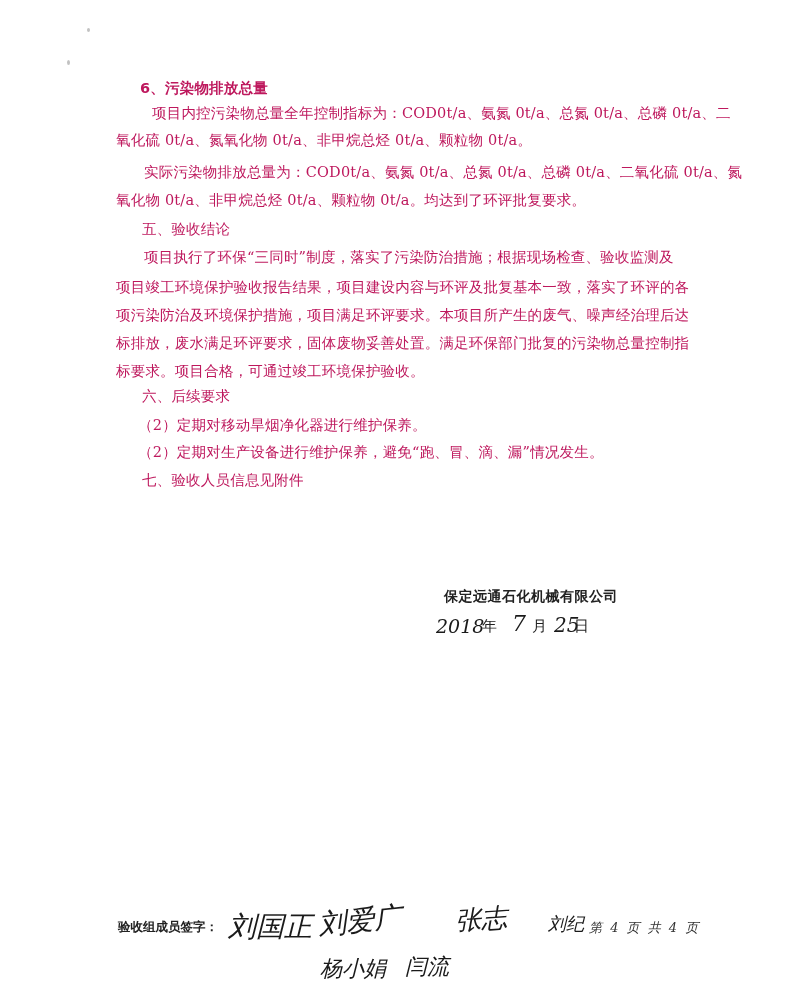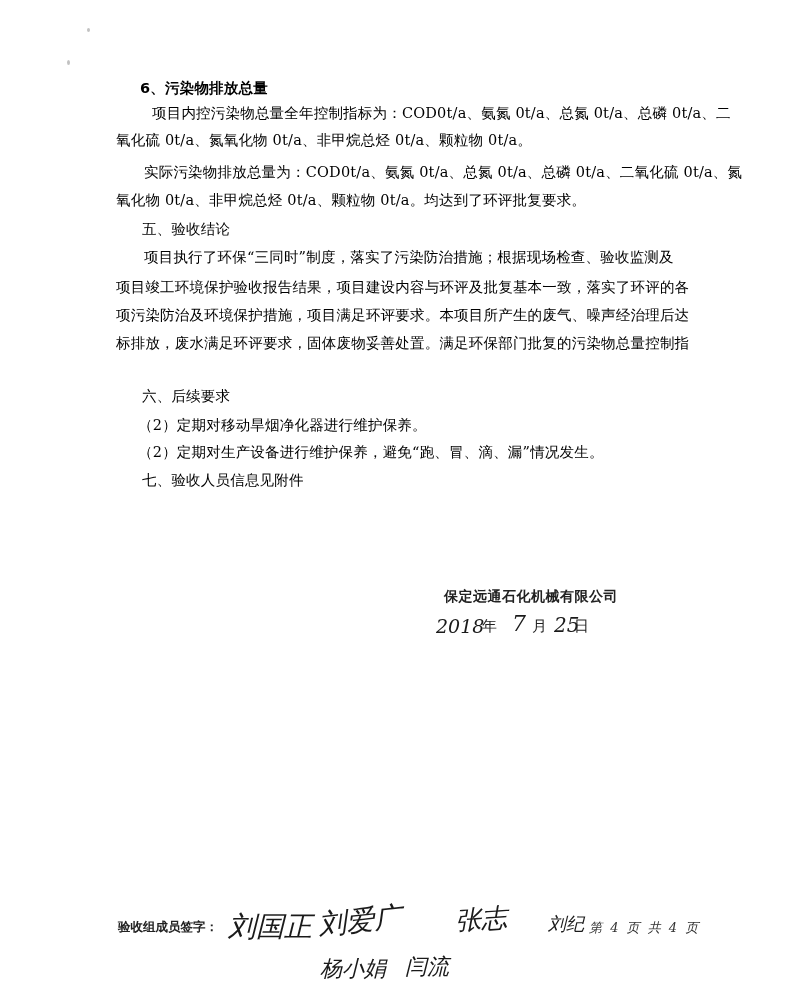--- a/index.html
+++ b/index.html
@@ -20,21 +20,21 @@
       left: 0; top: 0;
       width: 800px; height: 1000px;
       background: #fff;
     }
     .line {
       position: absolute;
       font-size: 14.5px;
       line-height: 18px;
       white-space: nowrap;
       letter-spacing: 0.2px;
-      color: #000000;
+      color: #be185d;
     }
     .heading-bold {
       font-weight: bold;
       font-family: "DejaVu Sans", "Liberation Sans", sans-serif;
       font-size: 14.5px;
     }
     .heading {
       font-family: "DejaVu Sans", "Liberation Sans", sans-serif;
       font-size: 14.5px;
     }
@@ -112,20 +112,21 @@
   <div class="line" style="left:144px;top:104px;margin-left:8px;">项目内控污染物总量全年控制指标为：COD0t/a、氨氮 0t/a、总氮 0t/a、总磷 0t/a、二</div>
   <div class="line" style="left:116px;top:131px;">氧化硫 0t/a、氮氧化物 0t/a、非甲烷总烃 0t/a、颗粒物 0t/a。</div>
   <div class="line" style="left:144px;top:163px;">实际污染物排放总量为：COD0t/a、氨氮 0t/a、总氮 0t/a、总磷 0t/a、二氧化硫 0t/a、氮</div>
   <div class="line" style="left:116px;top:191px;">氧化物 0t/a、非甲烷总烃 0t/a、颗粒物 0t/a。均达到了环评批复要求。</div>
 
   <div class="line heading" style="left:142px;top:220px;">五、验收结论</div>
   <div class="line" style="left:144px;top:248px;">项目执行了环保“三同时”制度，落实了污染防治措施；根据现场检查、验收监测及</div>
   <div class="line" style="left:116px;top:278px;">项目竣工环境保护验收报告结果，项目建设内容与环评及批复基本一致，落实了环评的各</div>
   <div class="line" style="left:116px;top:306px;">项污染防治及环境保护措施，项目满足环评要求。本项目所产生的废气、噪声经治理后达</div>
   <div class="line" style="left:116px;top:334px;">标排放，废水满足环评要求，固体废物妥善处置。满足环保部门批复的污染物总量控制指</div>
+  <div class="line" style="left:116px;top:362px;">标要求。项目合格，可通过竣工环境保护验收。</div>
 
   <div class="line heading" style="left:142px;top:387px;">六、后续要求</div>
   <div class="line" style="left:138px;top:416px;">（2）定期对移动旱烟净化器进行维护保养。</div>
   <div class="line" style="left:138px;top:443px;">（2）定期对生产设备进行维护保养，避免“跑、冒、滴、漏”情况发生。</div>
 
   <div class="line heading" style="left:142px;top:471px;">七、验收人员信息见附件</div>
 
   <div class="company">保定远通石化机械有限公司</div>
   <div class="date-row">
     <span class="hand" style="position:absolute;left:0;top:2px;">2018</span>

